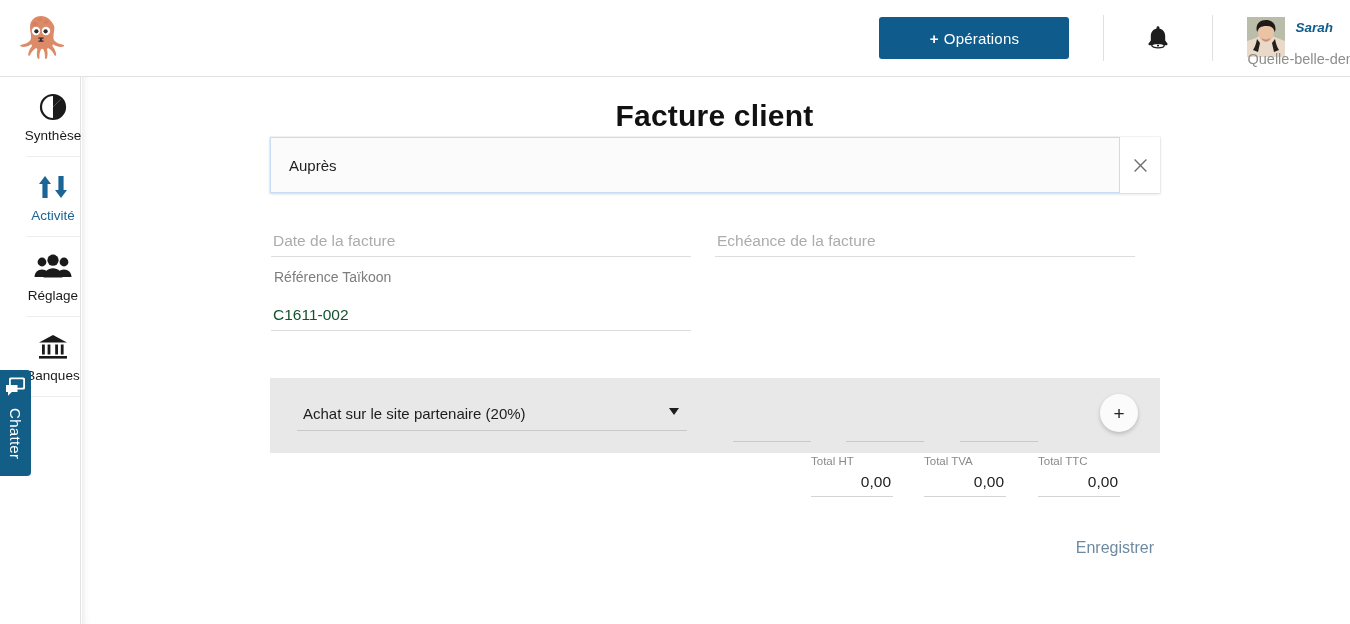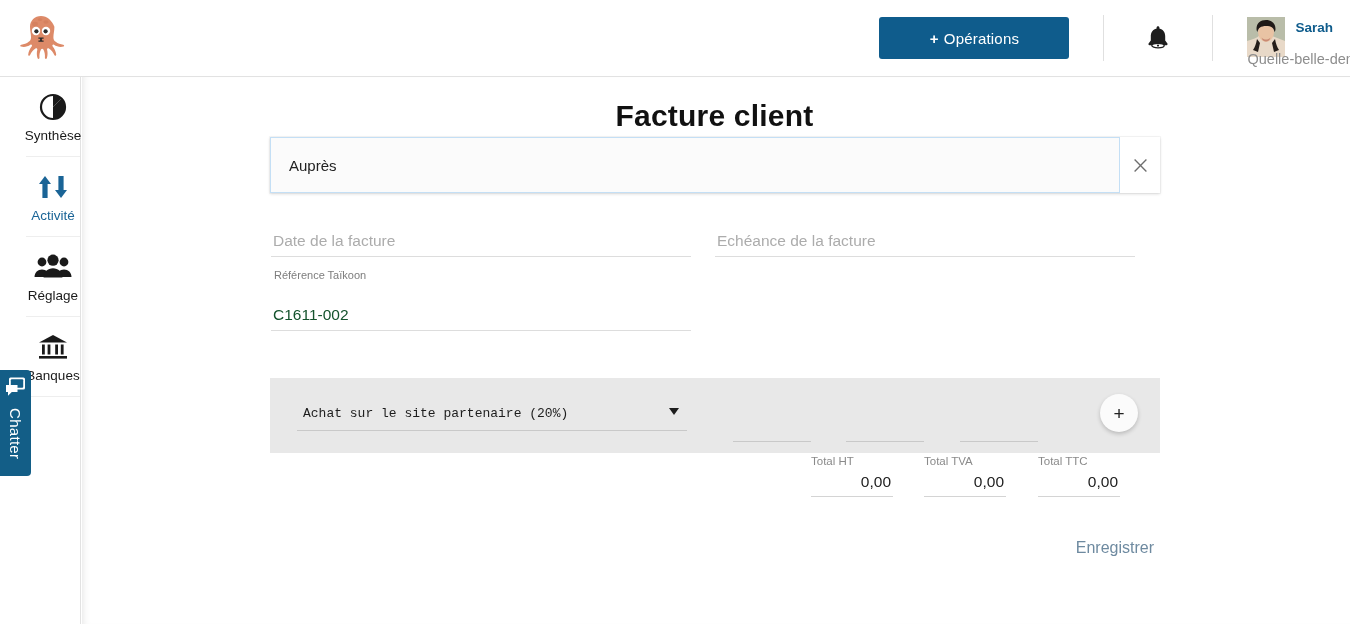--- a/index.html
+++ b/index.html
@@ -64,20 +64,21 @@
     flex: 0 0 38px;
   }
   .avatar svg { display: block; }
   .user-name {
     color: #0f5c8c;
     font-weight: bold;
     font-size: 13.5px;
     margin-left: 10px;
     margin-top: 15px;
     white-space: nowrap;
+    font-style: italic;
   }
   .user-org {
     position: absolute;
     left: 0; top: 46px;
     color: #8d8d8d;
     font-size: 14.5px;
     white-space: nowrap;
   }
 
   
@@ -190,21 +191,21 @@
   }
   .field-row { display: flex; gap: 0; }
   .field-col { width: 444px; padding-right: 24px; }
   .mfield {
     position: relative;
     height: 74px;
   }
   .mfield .flabel {
     position: absolute;
     top: 0; left: 3px;
-    font-size: 11px;
+    font-size: 14px;
     color: #7d7d7d;
   }
   .mfield .finput {
     position: absolute;
     bottom: 12px; left: 0;
     width: 420px;
     border: none;
     border-bottom: 1px solid #dddddd;
     background: transparent;
     font-size: 15.5px;
@@ -251,22 +252,22 @@
     position: relative;
     margin-left: 27px;
     width: 390px;
   }
   .sel-box {
     width: 390px;
     height: 30px;
     border: none;
     border-bottom: 1px solid #c9c9c9;
     background: transparent;
-    font-size: 13px;
-    font-family: Liberation Mono, monospace;
+    font-size: 15px;
+    font-family: Liberation Sans, sans-serif;
     color: #1d1d1d;
     outline: none;
     appearance: none;
     -webkit-appearance: none;
     padding: 0 24px 4px 6px;
     cursor: pointer;
   }
   .sel-caret {
     position: absolute;
     right: 8px; top: 7px;

